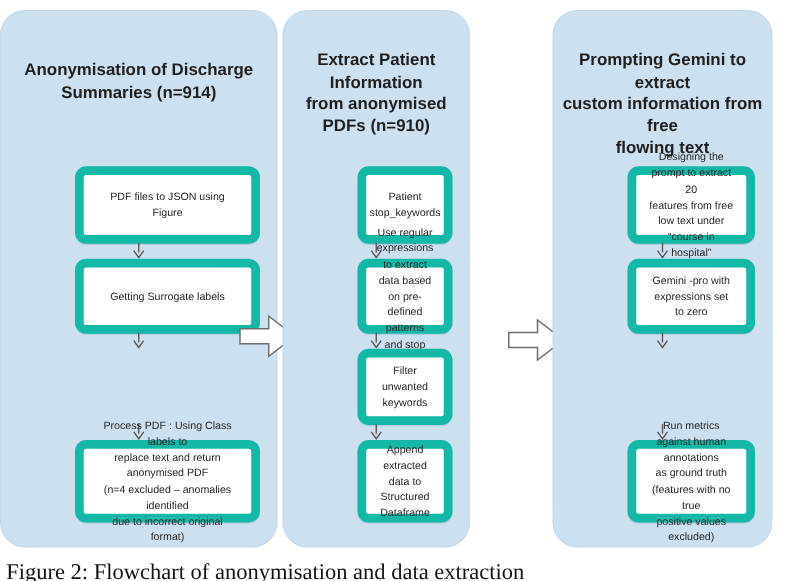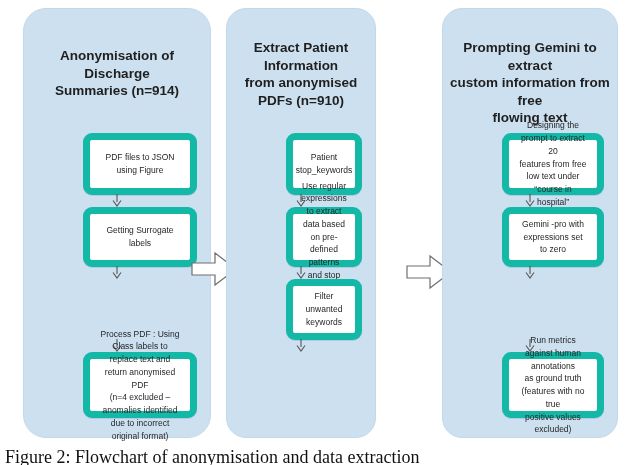--- a/index.html
+++ b/index.html
@@ -5,21 +5,21 @@
   html,body { margin:0; padding:0; background:#ffffff; }
   .page {
     position:relative; width:640px; height:465px; background:#ffffff;
     overflow:hidden; font-family:"Liberation Sans", sans-serif;
   }
   .panel {
     position:absolute; top:8px; height:430px;
     background:#cce0f0; border:1px solid #c2d9ec; border-radius:20px;
     box-sizing:border-box;
   }
-  .panel.p1 { left:23px;  width:188px;border-radius:23px; }
+  .panel.p1 { left:0;  width:222px; }
   .panel.p2 { left:226px; width:150px; }
   .panel.p3 { left:442px; width:176px; }
   .panel-title {
     position:absolute; top:30px; left:6px; right:6px; margin:0;
     text-align:center; font-size:13.5px; font-weight:600; color:#1f1f1f;
     line-height:1.3; white-space:pre-line; letter-spacing:0;
   }
   .panel-title.two-line { top:38px; }
   .box {
     position:absolute; left:13px; right:13px;
@@ -90,20 +90,22 @@
 defined patterns and stop keywords</div>
     <svg class="down-arrow da2" viewBox="0 0 14 13">
       <path d="M7 0 V8" fill="none" stroke="#555" stroke-width="1.1"></path>
       <path d="M3 6.5 L7 12 L11 6.5" fill="none" stroke="#555" stroke-width="1.1"></path>
     </svg>
     <div class="box slot3">Filter unwanted keywords</div>
     <svg class="down-arrow da3" viewBox="0 0 14 13">
       <path d="M7 0 V8" fill="none" stroke="#555" stroke-width="1.1"></path>
       <path d="M3 6.5 L7 12 L11 6.5" fill="none" stroke="#555" stroke-width="1.1"></path>
     </svg>
+    <div class="box slot4">Append extracted data to Structured
+Dataframe</div>
   </section>
 
   <svg class="big-arrow ba2" viewBox="0 0 46 36">
     <path d="M1 12 H24 V2 L45 18 L24 34 V24 H1 Z" fill="#ffffff" stroke="#6e6e6e" stroke-width="1.2"></path>
   </svg>
 
   <section class="panel p3">
     <h2 class="panel-title">Prompting Gemini to extract
 custom information from free
 flowing text</h2>

